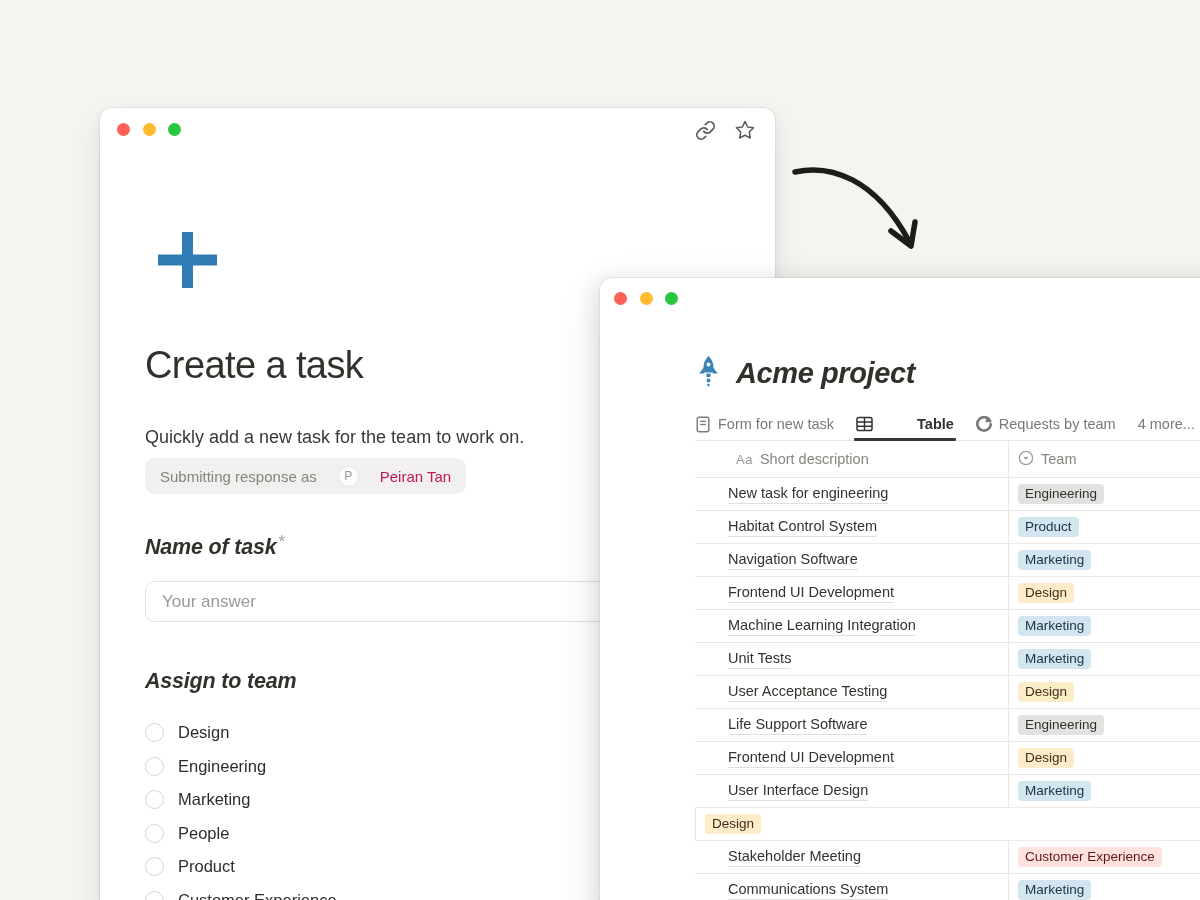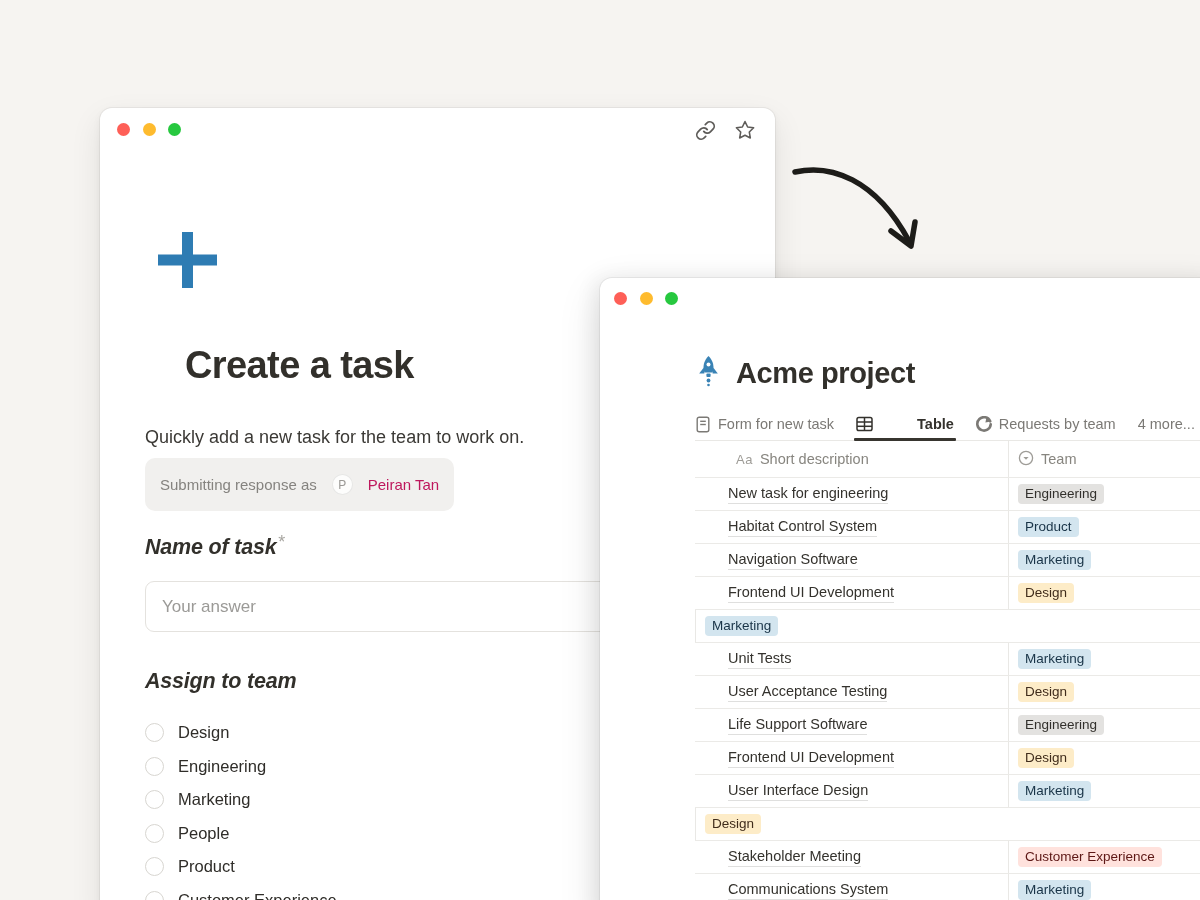--- a/index.html
+++ b/index.html
@@ -24,50 +24,50 @@
   .traffic-lights { position: absolute; display: flex; gap: 12.5px; }
   .form-window .traffic-lights { left: 17px; top: 123px; top: 15px; }
   .table-window .traffic-lights { left: 14px; top: 14px; }
   .tl-dot { width: 13px; height: 13px; border-radius: 50%; }
 
   .win-actions { position: absolute; right: 18px; top: 10px; display: flex; gap: 16px; align-items: center; color: #5e5c59; }
   .win-actions .icon-btn { width: 24px; height: 24px; display: flex; align-items: center; justify-content: center; cursor: pointer; }
 
   
   .plus-icon { position: absolute; left: 58px; top: 124px; }
-  .form-title { position: absolute; left: 45px; top: 236px; font-size: 38px; font-weight: 700; color: #32302b; letter-spacing: -0.6px; margin-left: 40px; }
+  .form-title { position: absolute; left: 45px; top: 236px; font-size: 38px; font-weight: 400; color: #32302b; letter-spacing: -0.6px; }
   .form-subtitle { position: absolute; left: 45px; top: 303px; font-size: 18px; color: #3b3935; margin-top: 16px; }
-  .submit-chip { position: absolute; left: 45px; top: 350px; height: 53px; background: #f1f0ee; border-radius: 10px;
-    display: flex; align-items: center; padding: 0 15px; gap: 15px; }
+  .submit-chip { position: absolute; left: 45px; top: 350px; height: 36px; background: #f1f0ee; border-radius: 10px;
+    display: flex; align-items: center; padding: 0 15px; gap: 21px; }
   .submit-chip .chip-prefix { font-size: 15px; color: #85837f; }
   .submit-chip .chip-avatar { width: 21px; height: 21px; border-radius: 50%; background: #fdfdfc;
     box-shadow: inset 0 0 0 1px rgba(15,15,15,0.09); color: #9a9894; font-size: 12px;
     display: flex; align-items: center; justify-content: center; }
   .submit-chip .chip-user { font-size: 15px; color: #be185d; }
 
   .field-label { position: absolute; left: 45px; font-size: 21.5px; font-weight: 700; color: #32302b; letter-spacing: -0.2px; font-style: italic; }
   .label-name { top: 424px; }
   .label-team { top: 561px; }
   .required-mark { color: #a8a6a1; font-weight: 400; font-size: 18px; vertical-align: 6px; margin-left: 1px; }
 
-  .text-input { position: absolute; left: 45px; top: 473px; width: 585px; height: 51px;
+  .text-input { position: absolute; left: 45px; top: 473px; width: 585px; height: 41px;
     border: 1px solid #e4e2de; border-radius: 9px; padding: 0 16px; font-size: 17px;
     font-family: "Liberation Sans", "DejaVu Sans", sans-serif; color: #37352f; background: #fff; outline: none; }
   .text-input::placeholder { color: #9b9a97; }
 
   .radio-group { position: absolute; left: 45px; top: 615px; display: flex; flex-direction: column; gap: 14px; }
   .radio-row { display: flex; align-items: center; gap: 14px; height: 19.5px; cursor: pointer; }
   .radio-circle { width: 19px; height: 19px; border-radius: 50%; border: 1.5px solid #d8d6d1; background: #fff; flex: 0 0 auto; }
   .radio-label { font-size: 16.5px; font-weight: 500; color: #2f2d29; }
 
   
   .arrow-svg { position: absolute; left: 770px; top: 140px; z-index: 2; }
 
   
-  .db-header { position: absolute; left: 95px; top: 78px; display: flex; align-items: center; gap: 14px; }
+  .db-header { position: absolute; left: 95px; top: 78px; display: flex; align-items: center; gap: 14px; font-style: italic; }
   .db-title { font-size: 29px; font-weight: 700; color: #32302b; letter-spacing: -0.4px; }
 
   .tab-bar { position: absolute; left: 95px; top: 130px; right: 0; height: 33px; display: flex; align-items: center; gap: 22px;
     border-bottom: 1px solid #e9e8e5; }
   .tab { display: flex; align-items: center; gap: 7px; font-size: 14.5px; color: #7b7975; height: 100%; cursor: pointer; position: relative; }
   .tab.active { color: #33312c; font-weight: 700; gap: 44px; }
   .tab.active::after { content: ""; position: absolute; left: -2px; right: -2px; bottom: -1px; height: 3px; background: #37352f; border-radius: 1px; }
   .tab .tab-icon { display: flex; align-items: center; }
 
   .db-table { position: absolute; left: 95px; top: 163px; right: 0; }
@@ -267,20 +267,23 @@
           </div>
           <div class="trow">
             <div class="col-desc">
               <span class="desc-text">Frontend UI Development</span>
             </div>
             <div class="col-team">
               <span class="tag" style="background: rgb(253, 236, 200); color: rgb(64, 44, 27);">Design</span>
             </div>
           </div>
           <div class="trow">
+            <div class="col-desc">
+              <span class="desc-text">Machine Learning Integration</span>
+            </div>
             <div class="col-team">
               <span class="tag" style="background: rgb(211, 229, 239); color: rgb(24, 51, 71);">Marketing</span>
             </div>
           </div>
           <div class="trow">
             <div class="col-desc">
               <span class="desc-text">Unit Tests</span>
             </div>
             <div class="col-team">
               <span class="tag" style="background: rgb(211, 229, 239); color: rgb(24, 51, 71);">Marketing</span>

